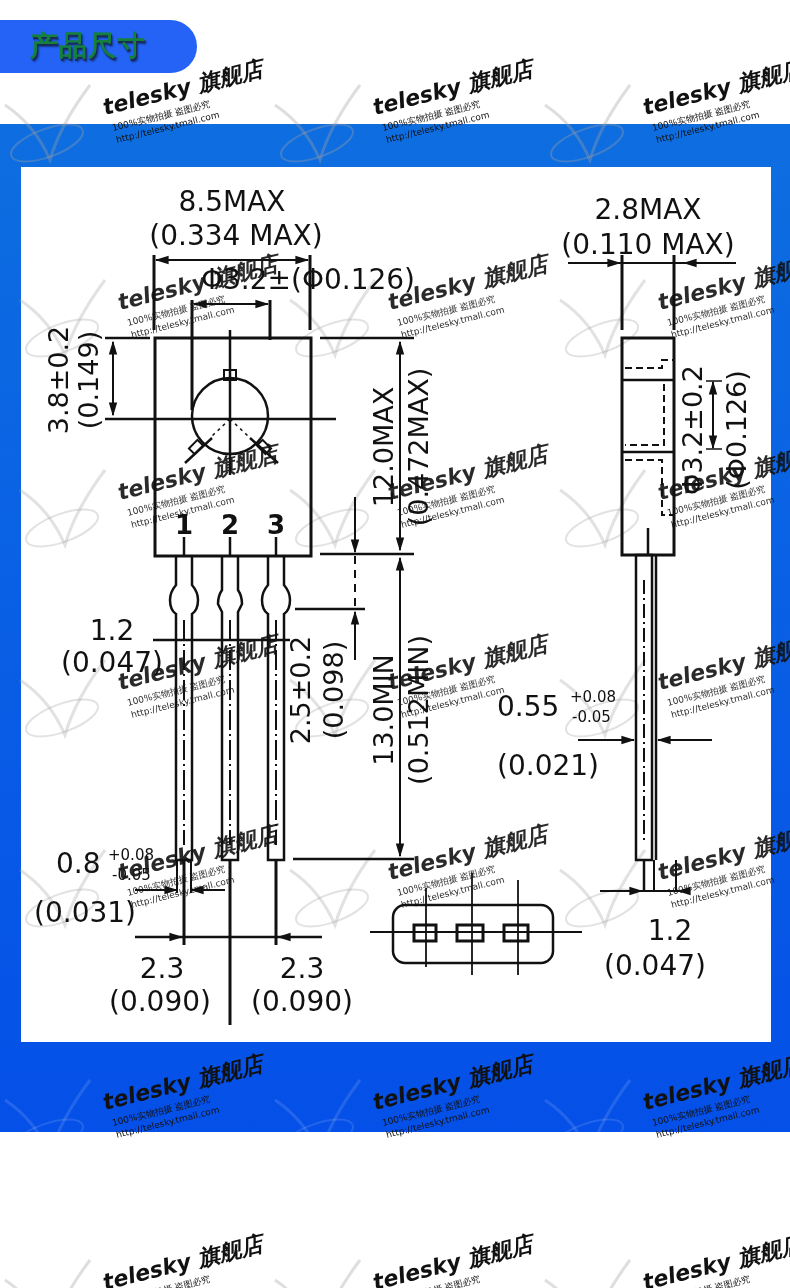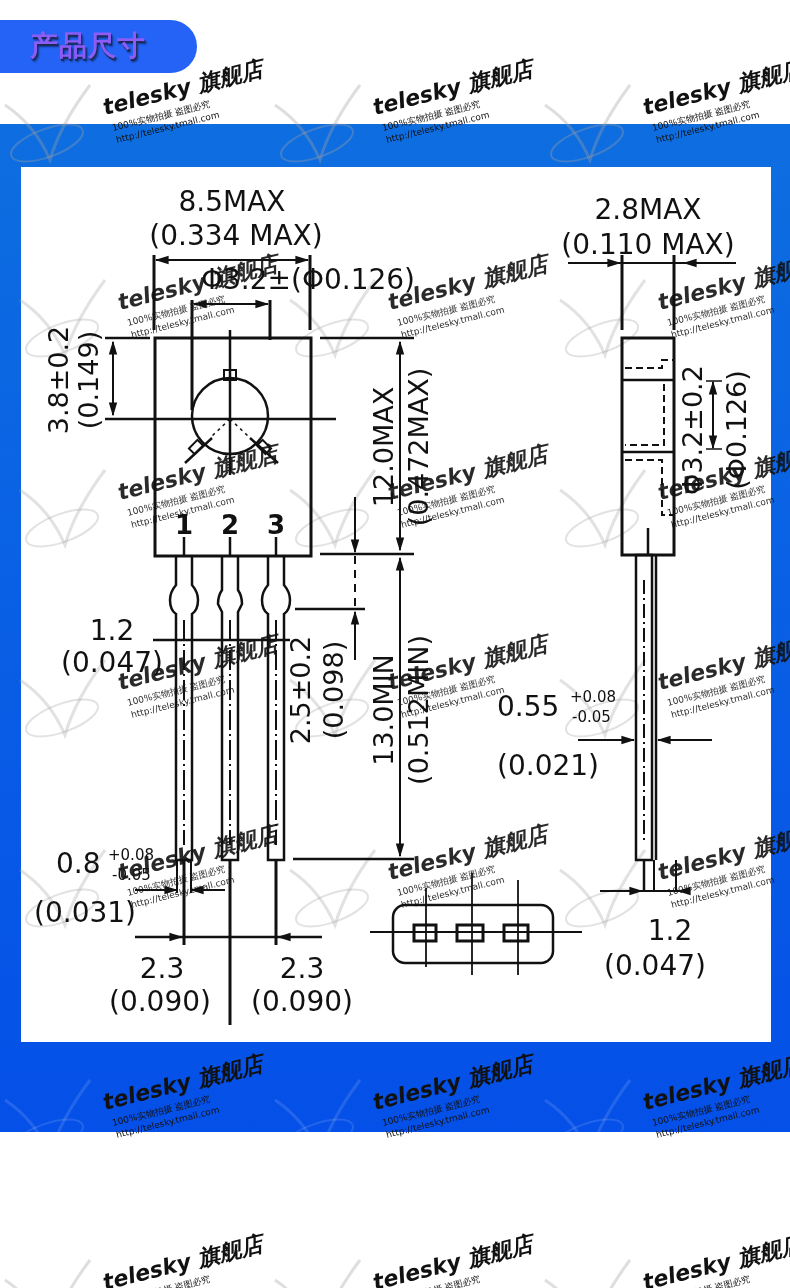--- a/index.html
+++ b/index.html
@@ -8,21 +8,21 @@
     background: #ffffff;
     font-family: "DejaVu Sans", "Liberation Sans", sans-serif;
   }
   .header-strip { position: absolute; left: 0; top: 0; width: 790px; height: 124px; background: #ffffff; }
   .title-pill {
     position: absolute; left: 0; top: 20px; width: 197px; height: 53px;
     background: #2463f5; border-radius: 0 28px 28px 0;
   }
   .title-text {
     position: absolute; left: 30px; top: 27px;
-    color: #8b5cf6; font-size: 28px; font-weight: bold; letter-spacing: 1px;
+    color: #15803d; font-size: 28px; font-weight: bold; letter-spacing: 1px;
     text-shadow: 1px 2px 0 #1a2a5a, 2px 3px 2px rgba(0,0,0,0.45);
     font-family: "DejaVu Sans", sans-serif;
   }
   .blue-band {
     position: absolute; left: 0; top: 124px; width: 790px; height: 1008px;
     background: linear-gradient(180deg, #0e6ee0 0%, #0a62e4 40%, #0550e8 100%);
   }
   .panel {
     position: absolute; left: 21px; top: 167px; width: 750px; height: 875px;
     background: #ffffff;

